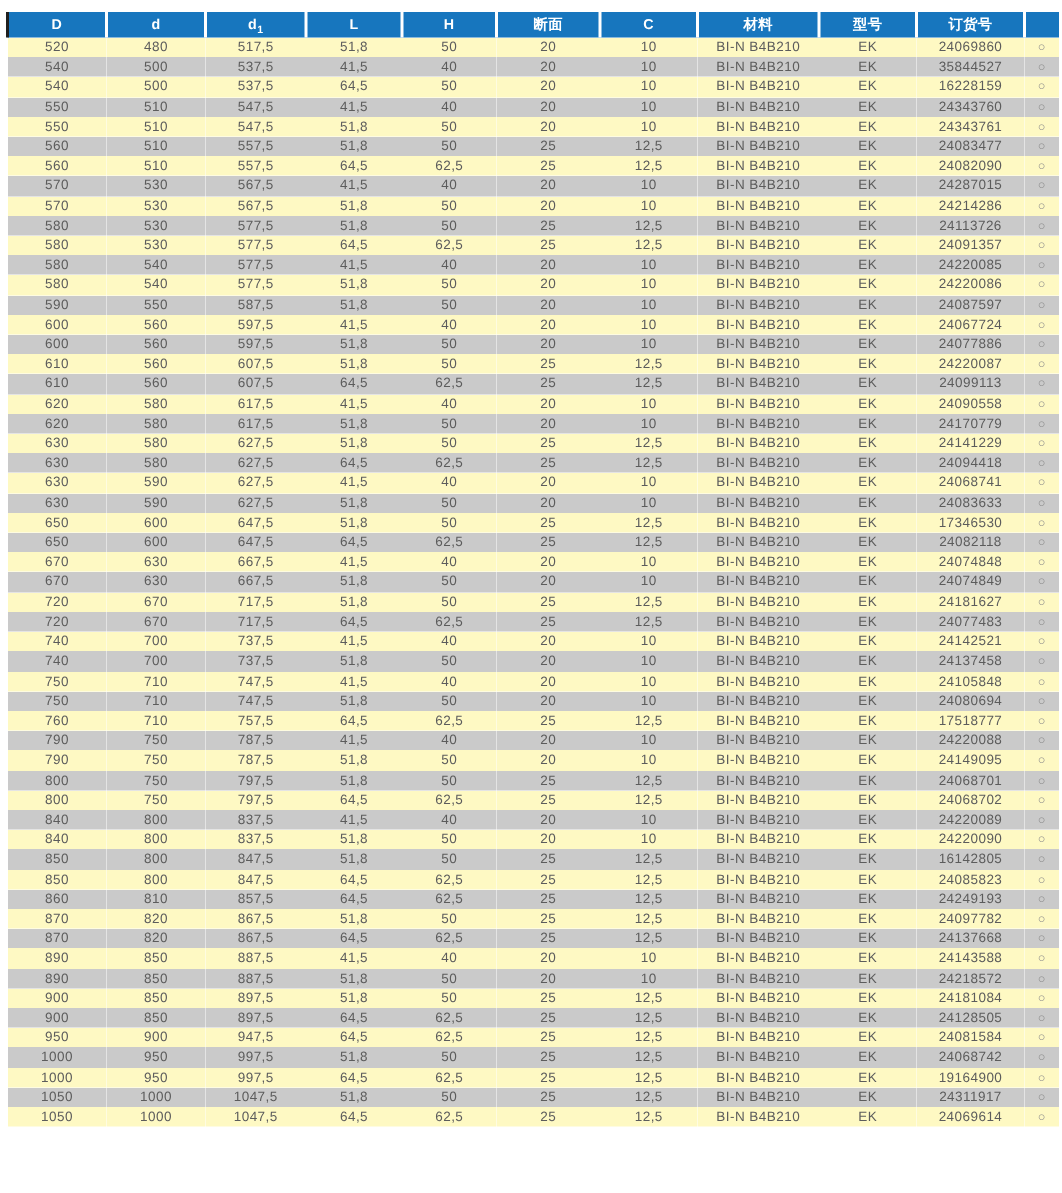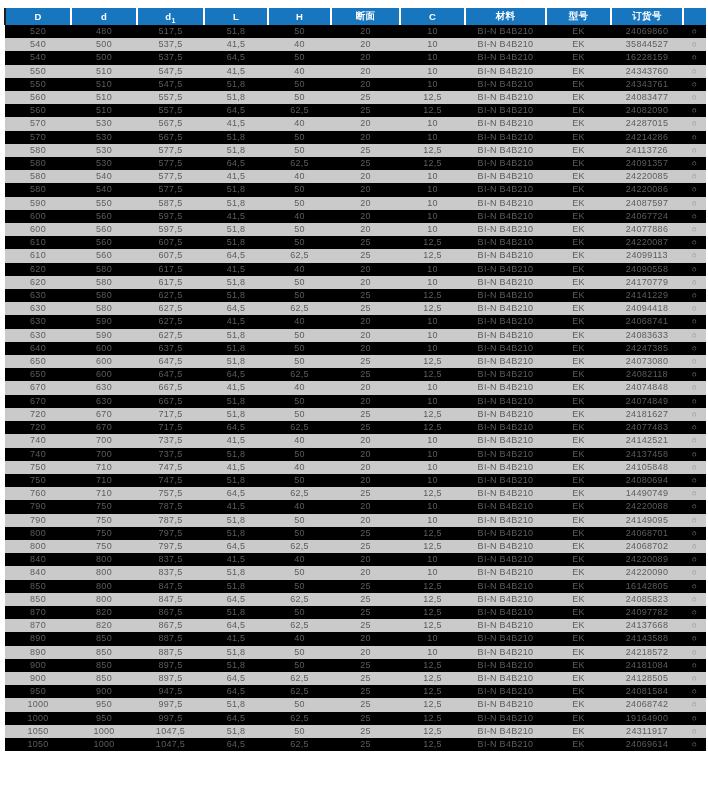--- a/index.html
+++ b/index.html
@@ -38,21 +38,21 @@
     line-height: 13.2px;
     padding: 0;
     font-size: 9px;
     color: var(--body-text, #5c5c5c);
     text-align: center;
     vertical-align: middle;
     white-space: nowrap;
     overflow: hidden;
     letter-spacing: 0.3px;
   }
-  tbody tr { background: #000000; }
+  tbody tr { background: #fef9c3; }
   tbody tr:nth-child(even) { background: var(--stripe-bg, #cacaca); }
   td.status-cell {
     font-size: 8.5px;
     color: var(--circle-color, #8a8a8a);
   }
 </style>
 </head>
 <body>
 
 <div class="page">
@@ -392,43 +392,30 @@
           <td>51,8</td>
           <td>50</td>
           <td>20</td>
           <td>10</td>
           <td>BI-N B4B210</td>
           <td>EK</td>
           <td>24083633</td>
           <td class="status-cell">○</td>
         </tr>
         <tr>
-          <td>640</td>
-          <td>600</td>
-          <td>637,5</td>
-          <td>51,8</td>
-          <td>50</td>
-          <td>20</td>
-          <td>10</td>
-          <td>BI-N B4B210</td>
-          <td>EK</td>
-          <td>24247385</td>
-          <td class="status-cell">○</td>
-        </tr>
-        <tr>
           <td>650</td>
           <td>600</td>
           <td>647,5</td>
           <td>51,8</td>
           <td>50</td>
           <td>25</td>
           <td>12,5</td>
           <td>BI-N B4B210</td>
           <td>EK</td>
-          <td>24073080</td>
+          <td>17346530</td>
           <td class="status-cell">○</td>
         </tr>
         <tr>
           <td>650</td>
           <td>600</td>
           <td>647,5</td>
           <td>64,5</td>
           <td>62,5</td>
           <td>25</td>
           <td>12,5</td>
@@ -544,21 +531,21 @@
         <tr>
           <td>760</td>
           <td>710</td>
           <td>757,5</td>
           <td>64,5</td>
           <td>62,5</td>
           <td>25</td>
           <td>12,5</td>
           <td>BI-N B4B210</td>
           <td>EK</td>
-          <td>14490749</td>
+          <td>17518777</td>
           <td class="status-cell">○</td>
         </tr>
         <tr>
           <td>790</td>
           <td>750</td>
           <td>787,5</td>
           <td>41,5</td>
           <td>40</td>
           <td>20</td>
           <td>10</td>
@@ -649,20 +636,33 @@
           <td>850</td>
           <td>800</td>
           <td>847,5</td>
           <td>64,5</td>
           <td>62,5</td>
           <td>25</td>
           <td>12,5</td>
           <td>BI-N B4B210</td>
           <td>EK</td>
           <td>24085823</td>
+          <td class="status-cell">○</td>
+        </tr>
+        <tr>
+          <td>860</td>
+          <td>810</td>
+          <td>857,5</td>
+          <td>64,5</td>
+          <td>62,5</td>
+          <td>25</td>
+          <td>12,5</td>
+          <td>BI-N B4B210</td>
+          <td>EK</td>
+          <td>24249193</td>
           <td class="status-cell">○</td>
         </tr>
         <tr>
           <td>870</td>
           <td>820</td>
           <td>867,5</td>
           <td>51,8</td>
           <td>50</td>
           <td>25</td>
           <td>12,5</td>

